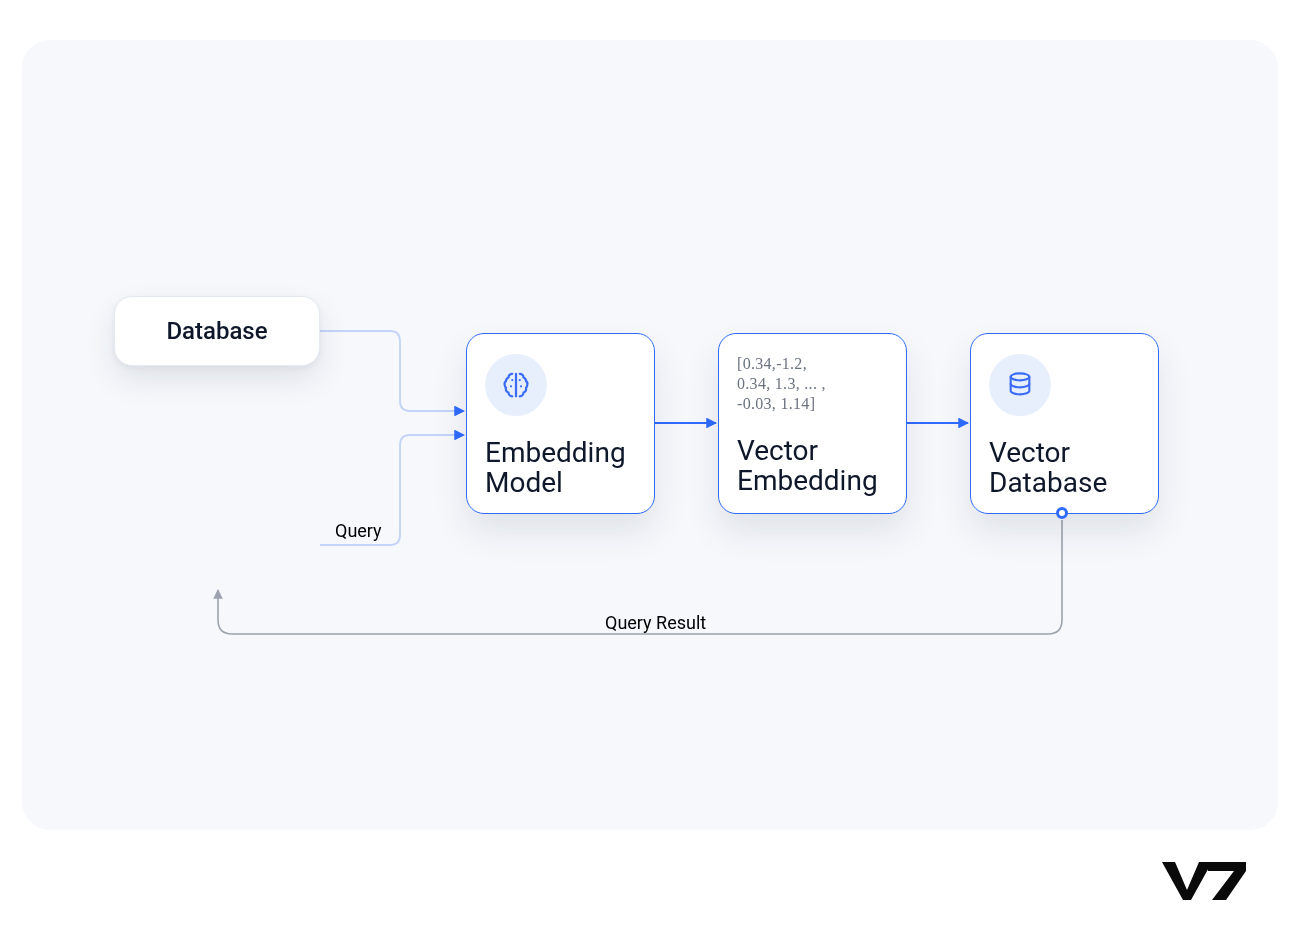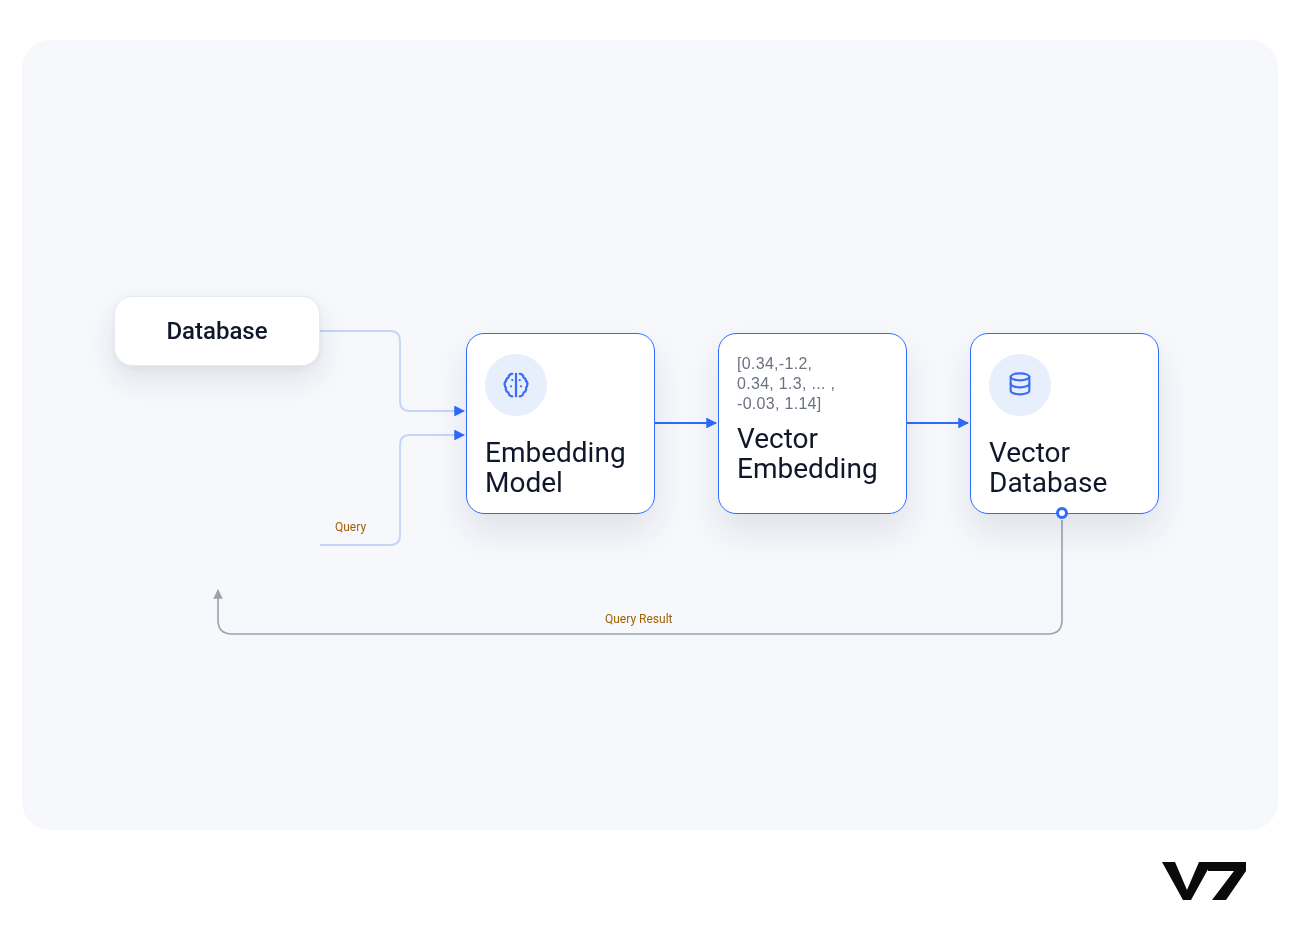--- a/index.html
+++ b/index.html
@@ -3,23 +3,23 @@
 <meta charset="utf-8">
 <style>
   html,body{margin:0;padding:0;width:1300px;height:952px;background:#ffffff;font-family:-apple-system,BlinkMacSystemFont,"Segoe UI",Roboto,Helvetica,Arial,sans-serif;}
   .canvas{position:absolute;left:22px;top:40px;width:1256px;height:790px;background:#f6f8fc;border-radius:28px;}
   .node{position:absolute;background:#ffffff;border-radius:18px;box-sizing:border-box;}
   .node.small{width:206px;height:70px;border:1px solid #e5e9f2;box-shadow:0 14px 30px rgba(30,41,59,0.10),0 2px 6px rgba(30,41,59,0.05);display:flex;align-items:center;justify-content:center;}
   .node.small .label{font-size:24px;font-weight:500;color:#0f172a;}
   .node.big{width:189px;height:181px;border:1.6px solid #2f6bff;box-shadow:0 18px 34px rgba(30,41,59,0.10);padding:20px 18px 0 18px;}
   .iconcircle{width:62px;height:62px;border-radius:50%;background:#e7eefc;display:flex;align-items:center;justify-content:center;margin-bottom:22px;}
   .biglabel{font-size:28px;line-height:30px;color:#0f172a;white-space:pre-line;}
-  .vectext{font-family:Liberation Sans, sans-serif;font-size:16px;line-height:20px;color:#6b7280;white-space:pre;margin-bottom:10px;letter-spacing:0.3px;}
+  .vectext{font-family:Liberation Serif, serif;font-size:16px;line-height:20px;color:#6b7280;white-space:pre;margin-bottom:22px;letter-spacing:0.3px;}
   svg.wires{position:absolute;left:0;top:0;width:1256px;height:790px;pointer-events:none;}
-  .edge-label{position:absolute;font-size:12px;color:#a16207;}
+  .edge-label{position:absolute;font-size:18px;color:#000000;}
   .logo{position:absolute;right:54px;bottom:48px;}
   .dot-node{position:absolute;width:12px;height:12px;border-radius:50%;background:#ffffff;border:3px solid #2f6bff;box-sizing:border-box;}
 </style>
 </head>
 <body>
 
 <div class="canvas">
 
   <svg class="wires">
     <defs>

